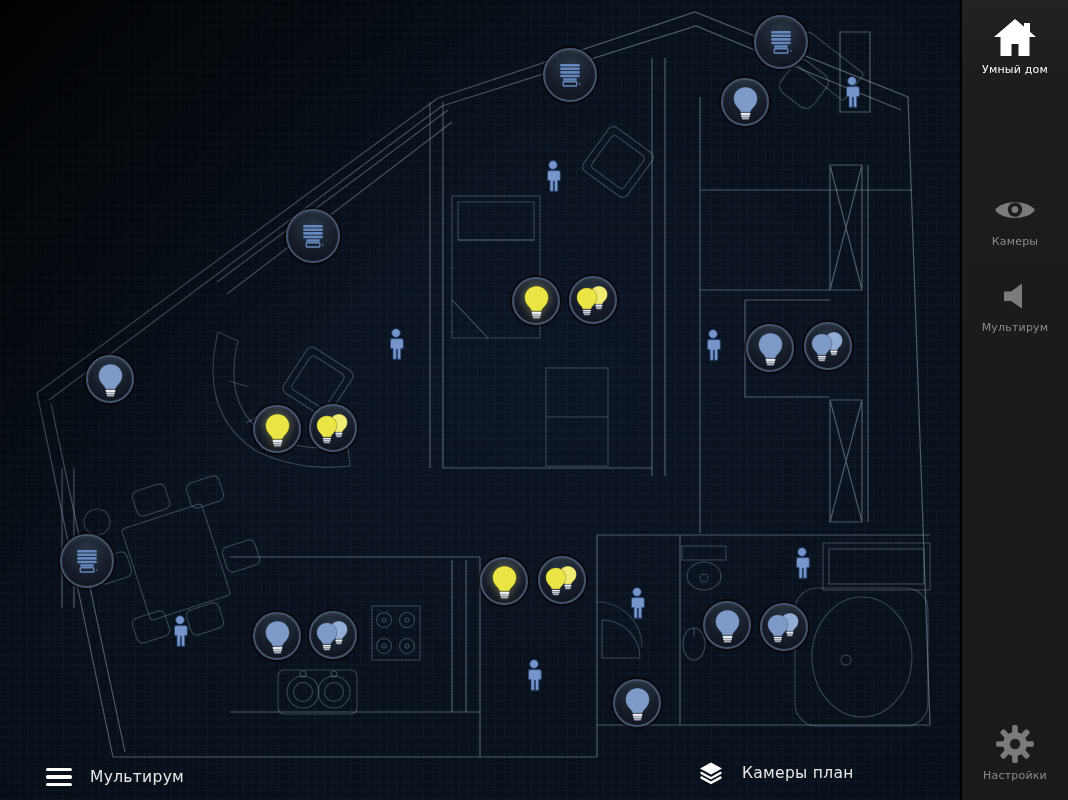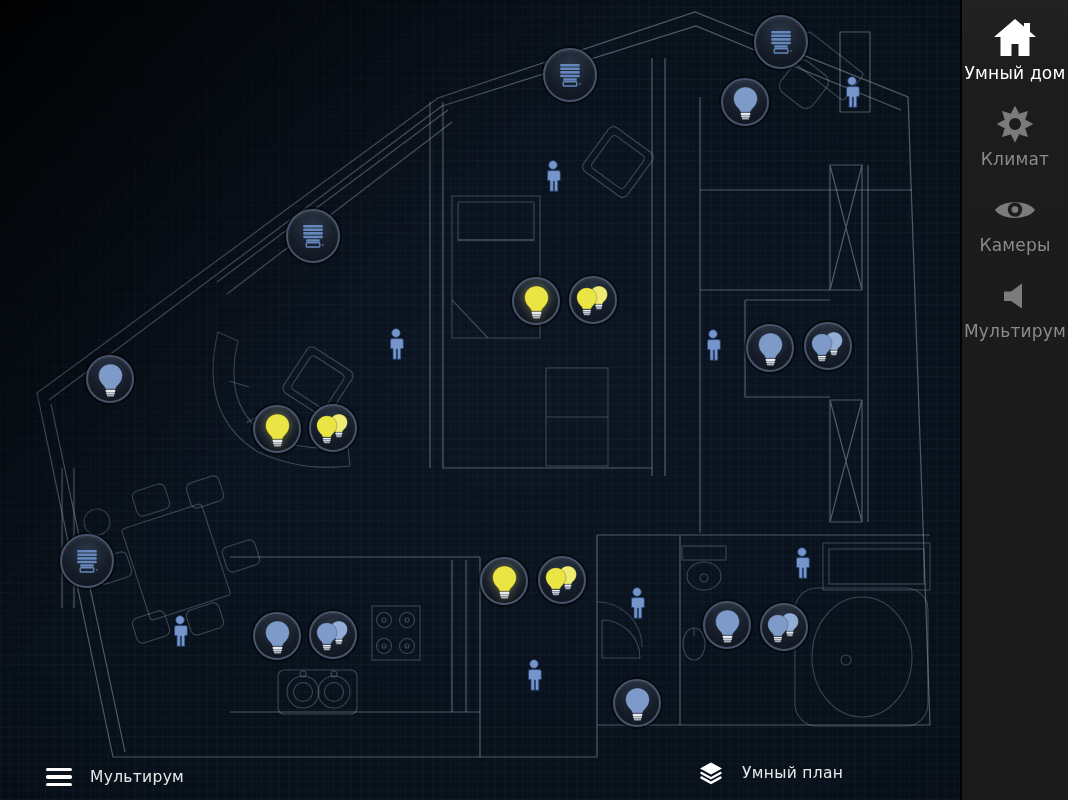--- a/index.html
+++ b/index.html
@@ -38,21 +38,21 @@
   .device.light.on svg{filter:drop-shadow(0 0 5px rgba(240,235,90,.35));}
   .device.presence{pointer-events:none;}
   
   .sidebar{
     position:absolute;right:0;top:0;width:108px;height:800px;
     background:linear-gradient(#222 0%, #1c1c1c 12%, #1a1a1a 100%);
     border-left:2px solid #000;z-index:10;
   }
   .nav-item{position:absolute;left:0;right:0;text-align:center;cursor:pointer;}
   .nav-item .nicon{display:flex;justify-content:center;align-items:center;height:44px;}
-  .nav-item .nlabel{display:block;margin-top:3px;font-size:17px;letter-spacing:.2px;}
+  .nav-item .nlabel{display:block;margin-top:3px;font-size:11px;letter-spacing:.2px;}
   .nav-item.active .nlabel{color:#fff;}
   .nav-item:not(.active) .nlabel{color:#8b8b8b;}
   
   .bottom-item{
     position:absolute;bottom:14px;display:flex;align-items:center;gap:18px;
     z-index:6;color:#e8e8e8;font-size:15.5px;letter-spacing:.3px;cursor:pointer;
   }
   .bottom-item .blabel{white-space:nowrap;}
   .hamburger{display:flex;flex-direction:column;gap:4px;width:26px;}
   .hamburger span{display:block;height:3.4px;border-radius:1.7px;background:#fff;}
@@ -435,54 +435,36 @@
       <span class="blabel">Мультирум</span>
     </div>
     <div class="bottom-item" style="left:698px;">
       <span style="display:flex;">
         <svg width="26" height="26" viewBox="0 0 26 26">
           <path d="M13,2.5 L24,8.5 L13,14.5 L2,8.5 Z" fill="#fff"></path>
           <path d="M3.5,13 L13,18.2 L22.5,13" stroke="#fff" stroke-width="2.4" fill="none" stroke-linecap="round"></path>
           <path d="M3.5,17.6 L13,22.8 L22.5,17.6" stroke="#fff" stroke-width="2.4" fill="none" stroke-linecap="round"></path>
         </svg>
       </span>
-      <span class="blabel">Умный план</span>
+      <span class="blabel">Камеры план</span>
     </div>
   </div>
 
   <div class="sidebar">
 
     <div class="nav-item active" style="top:16px;">
       <span class="nicon">
         <svg width="48" height="44" viewBox="0 0 48 44">
           <rect x="33" y="7" width="6" height="10" fill="#fff"></rect>
           <path d="M24,3 L3,21 h6.5 v19 h11 V28 h7 v12 h11 V21 H45 Z" fill="#fff"></path>
         </svg>
       </span>
       <span class="nlabel">Умный дом</span>
     </div>
 
-    <div class="nav-item" style="top:102px;">
-      <span class="nicon">
-        <svg width="42" height="42" viewBox="0 0 40 40">
-          <g fill="#7b7b7b">
-            <path d="M20,2.5 L24,10 H16 Z"></path>
-            <path d="M20,2.5 L24,10 H16 Z" transform="rotate(45 20 20)"></path>
-            <path d="M20,2.5 L24,10 H16 Z" transform="rotate(90 20 20)"></path>
-            <path d="M20,2.5 L24,10 H16 Z" transform="rotate(135 20 20)"></path>
-            <path d="M20,2.5 L24,10 H16 Z" transform="rotate(180 20 20)"></path>
-            <path d="M20,2.5 L24,10 H16 Z" transform="rotate(225 20 20)"></path>
-            <path d="M20,2.5 L24,10 H16 Z" transform="rotate(270 20 20)"></path>
-            <path d="M20,2.5 L24,10 H16 Z" transform="rotate(315 20 20)"></path>
-          </g>
-          <circle cx="20" cy="20" r="8.2" fill="none" stroke="#7b7b7b" stroke-width="5"></circle>
-        </svg>
-      </span>
-      <span class="nlabel">Климат</span>
-    </div>
 
     <div class="nav-item" style="top:274px;">
       <span class="nicon">
         <svg width="34" height="34" viewBox="0 0 34 34">
           <path d="M6,12.5 h7 L24,4.5 v25 L13,22 H6 Z" fill="#7b7b7b"></path>
         </svg>
       </span>
       <span class="nlabel">Мультирум</span>
     </div>
 
@@ -490,14 +472,33 @@
       <span class="nicon">
         <svg width="44" height="30" viewBox="0 0 44 30">
           <path d="M2,15 C9,4.5 35,4.5 42,15 C35,25.5 9,25.5 2,15 Z" fill="#7b7b7b"></path>
           <circle cx="22" cy="14.6" r="7.2" fill="#1d1d1d"></circle>
           <circle cx="22" cy="14.6" r="3.4" fill="#7b7b7b"></circle>
         </svg>
       </span>
       <span class="nlabel">Камеры</span>
     </div>
 
+    <div class="nav-item" style="bottom:18px;">
+      <span class="nicon">
+        <svg width="44" height="44" viewBox="0 0 44 44">
+          <g fill="#7b7b7b">
+            <rect x="19.2" y="3" width="5.6" height="9" rx="1.8"></rect>
+            <rect x="19.2" y="3" width="5.6" height="9" rx="1.8" transform="rotate(45 22 22)"></rect>
+            <rect x="19.2" y="3" width="5.6" height="9" rx="1.8" transform="rotate(90 22 22)"></rect>
+            <rect x="19.2" y="3" width="5.6" height="9" rx="1.8" transform="rotate(135 22 22)"></rect>
+            <rect x="19.2" y="3" width="5.6" height="9" rx="1.8" transform="rotate(180 22 22)"></rect>
+            <rect x="19.2" y="3" width="5.6" height="9" rx="1.8" transform="rotate(225 22 22)"></rect>
+            <rect x="19.2" y="3" width="5.6" height="9" rx="1.8" transform="rotate(270 22 22)"></rect>
+            <rect x="19.2" y="3" width="5.6" height="9" rx="1.8" transform="rotate(315 22 22)"></rect>
+            <circle cx="22" cy="22" r="12"></circle>
+          </g>
+          <circle cx="22" cy="22" r="5.2" fill="#1d1d1d"></circle>
+        </svg>
+      </span>
+      <span class="nlabel">Настройки</span>
+    </div>
   </div>
 </div>
 
 </body></html>

